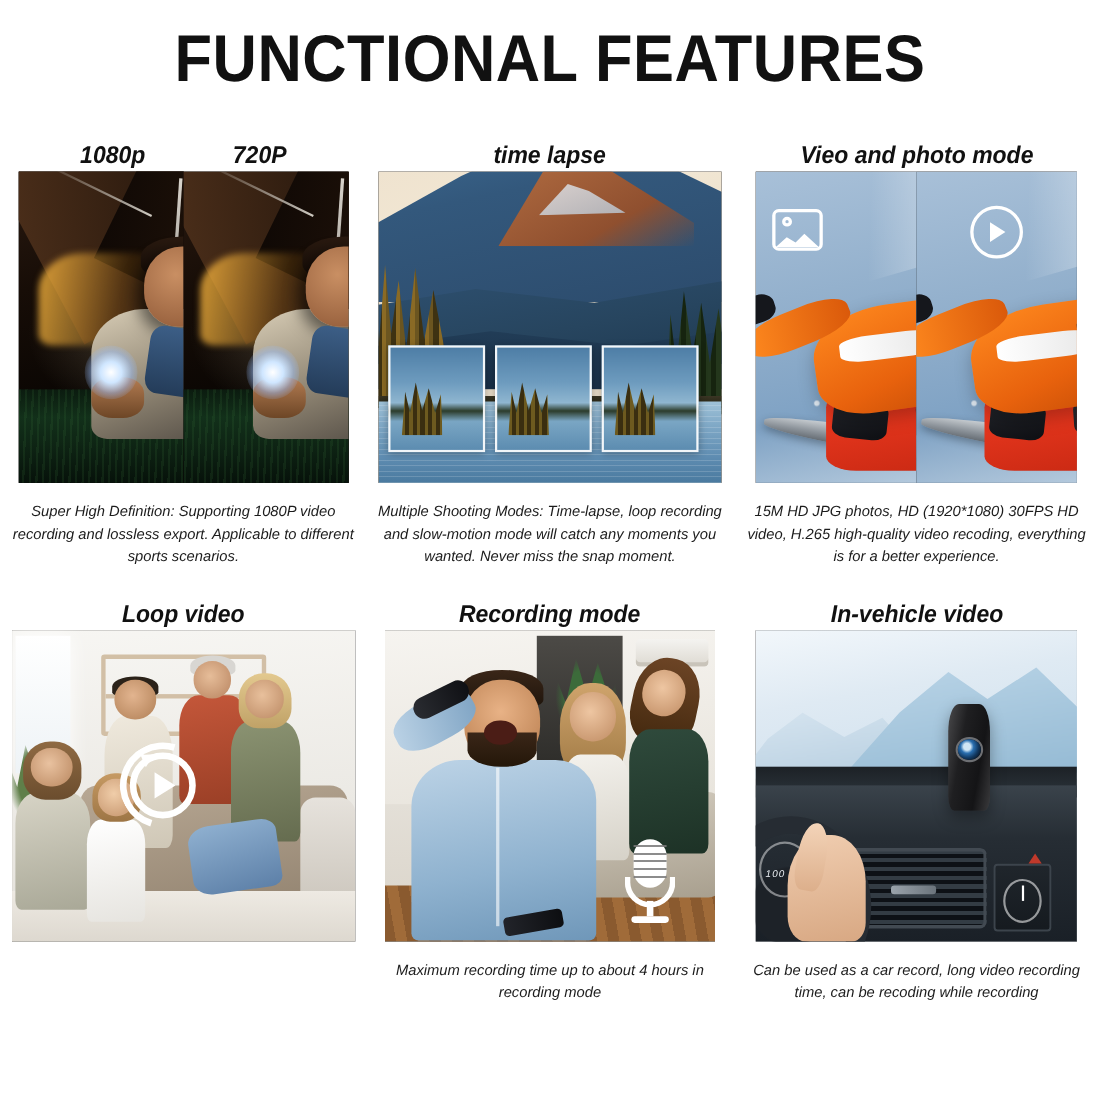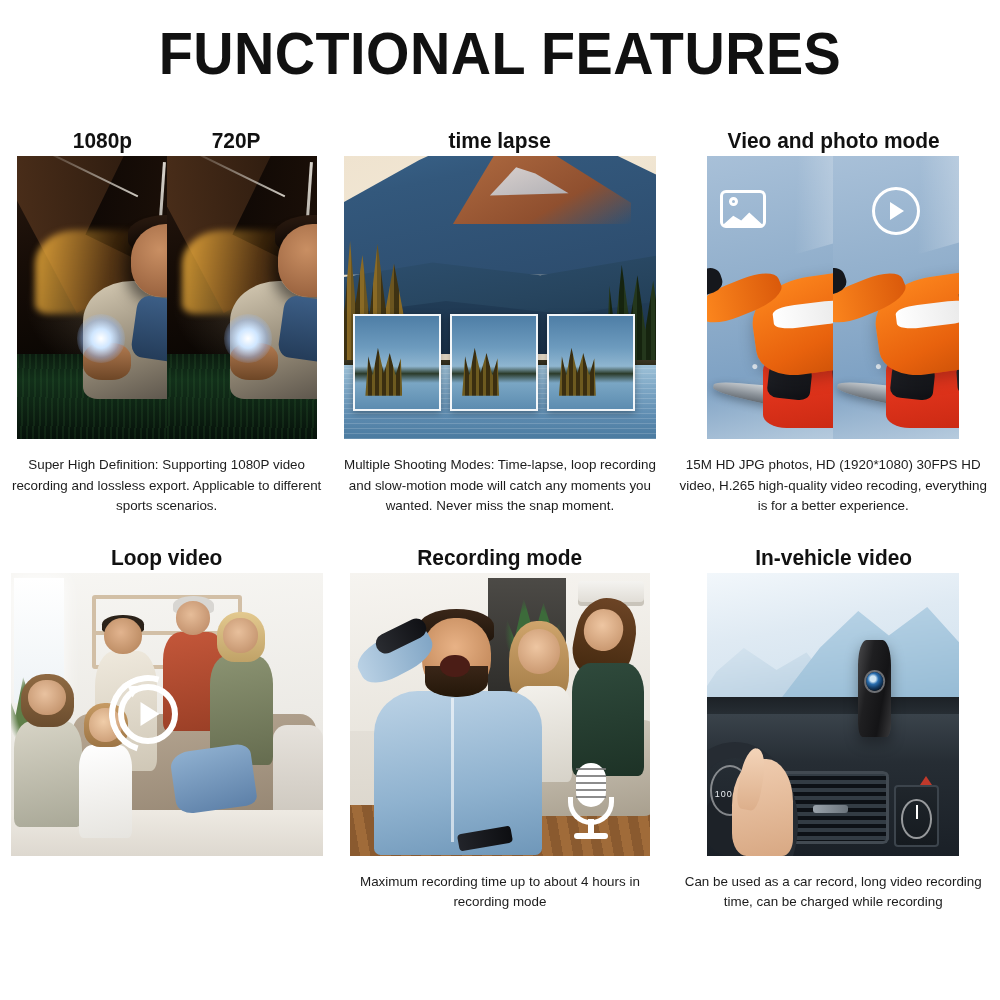--- a/index.html
+++ b/index.html
@@ -21,41 +21,41 @@
     letter-spacing: 0.5px;
     color: #111111;
     transform: scaleX(0.93);
     line-height: 1.05;
   }
 
   
   .grid { position: absolute; top: 118px; left: 0; width: 1000px; }
   .row { display: flex; width: 1000px; }
   .row.row2 { margin-top: 18px; }
-  .cell { width: 333.3px; display: flex; flex-direction: column; align-items: center; }
+  .cell { width: 333.3px; display: flex; flex-direction: column; align-items: center; font-style: italic; }
 
   .cell-head {
     height: 36px; width: 100%;
     display: flex; align-items: flex-end; justify-content: center;
     font-weight: 700; font-size: 22px; color: #111;
     transform: scaleX(0.95);
     white-space: nowrap;
   }
   .cell-head.dual { justify-content: space-around; padding: 0 26px; }
   .cell-head.dual span { font-weight:700; font-size:22px; color:#111; }
 
   .media {
     position: relative;
     width: 300px; height: 283px;
     overflow: hidden;
     background: #0a0a0a;
     margin-top: 2px;
   }
   .media.w312 { width: 312px; }
-  .media.w292 { width: 252px; }
+  .media.w292 { width: 292px; }
 
   .caption {
     width: 316px;
     margin-top: 16px;
     text-align: center;
     font-size: 13.4px;
     line-height: 1.53;
     color: #1c1c1c;
   }
 
@@ -611,18 +611,18 @@
             <div class="wheel"></div>
               <div class="gauge"></div>
             <div class="gauge-txt">100</div>
             <div class="hand"></div>
               <div class="finger"></div>
             <div class="cam">
               <div class="cam-lens"></div>
             </div>
           </div>
         </div>
-        <div class="caption">Can be used as a car record, long video recording time, can be charged while recording</div>
+        <div class="caption">Can be used as a car record, long video recording time, can be recoding while recording</div>
       </div>
 
     </div>
   </div>
 </div>
 
 </body></html>

